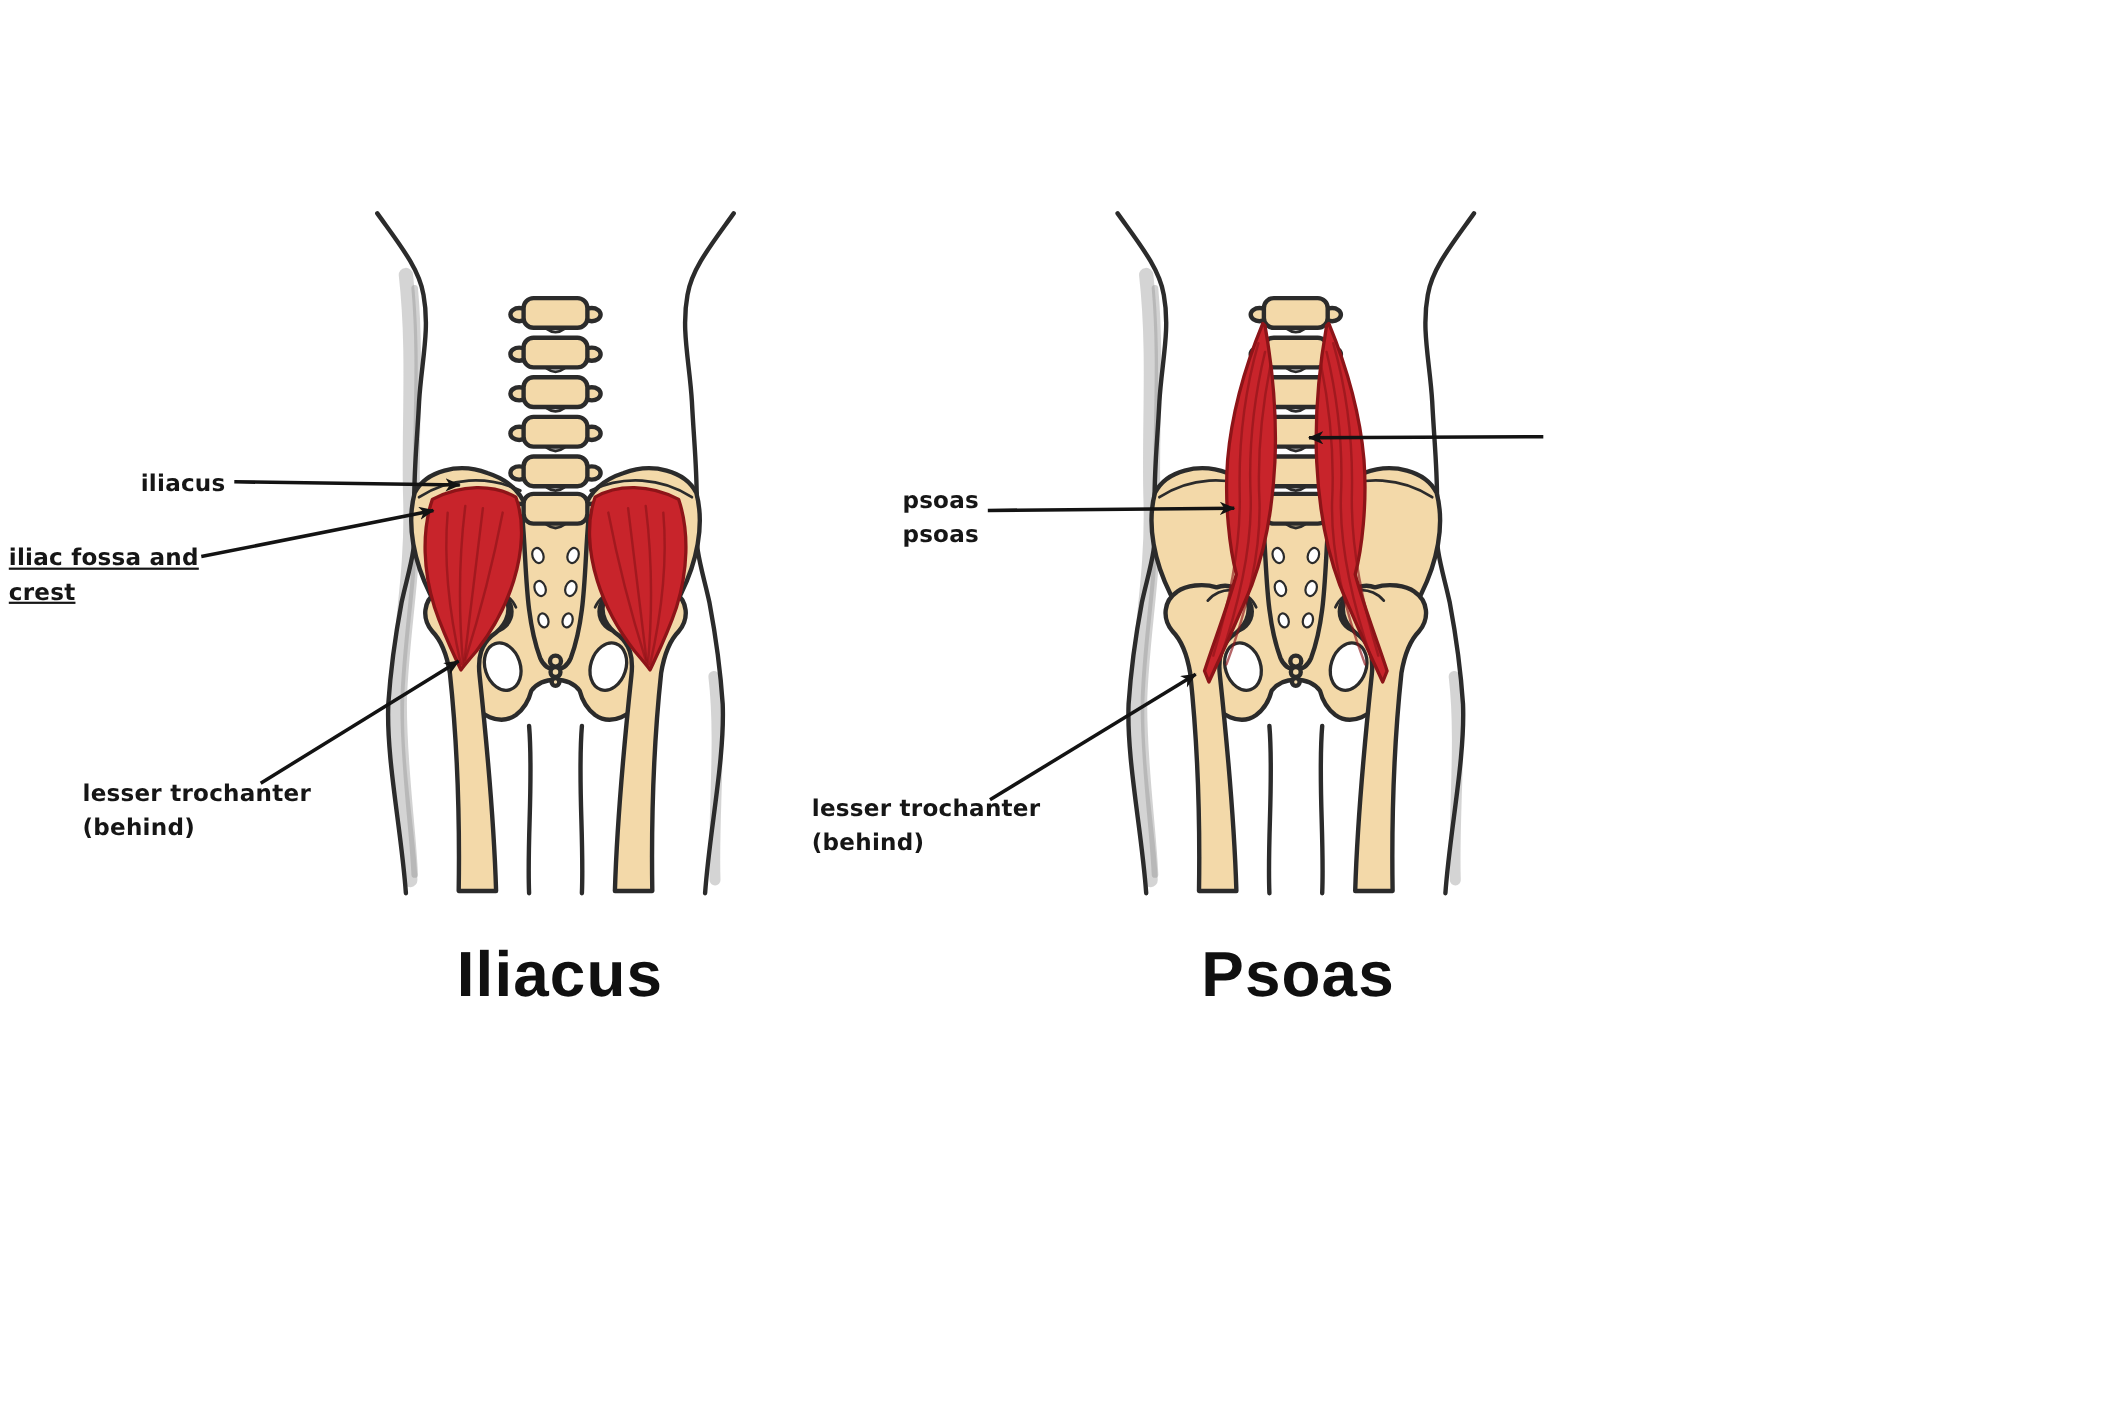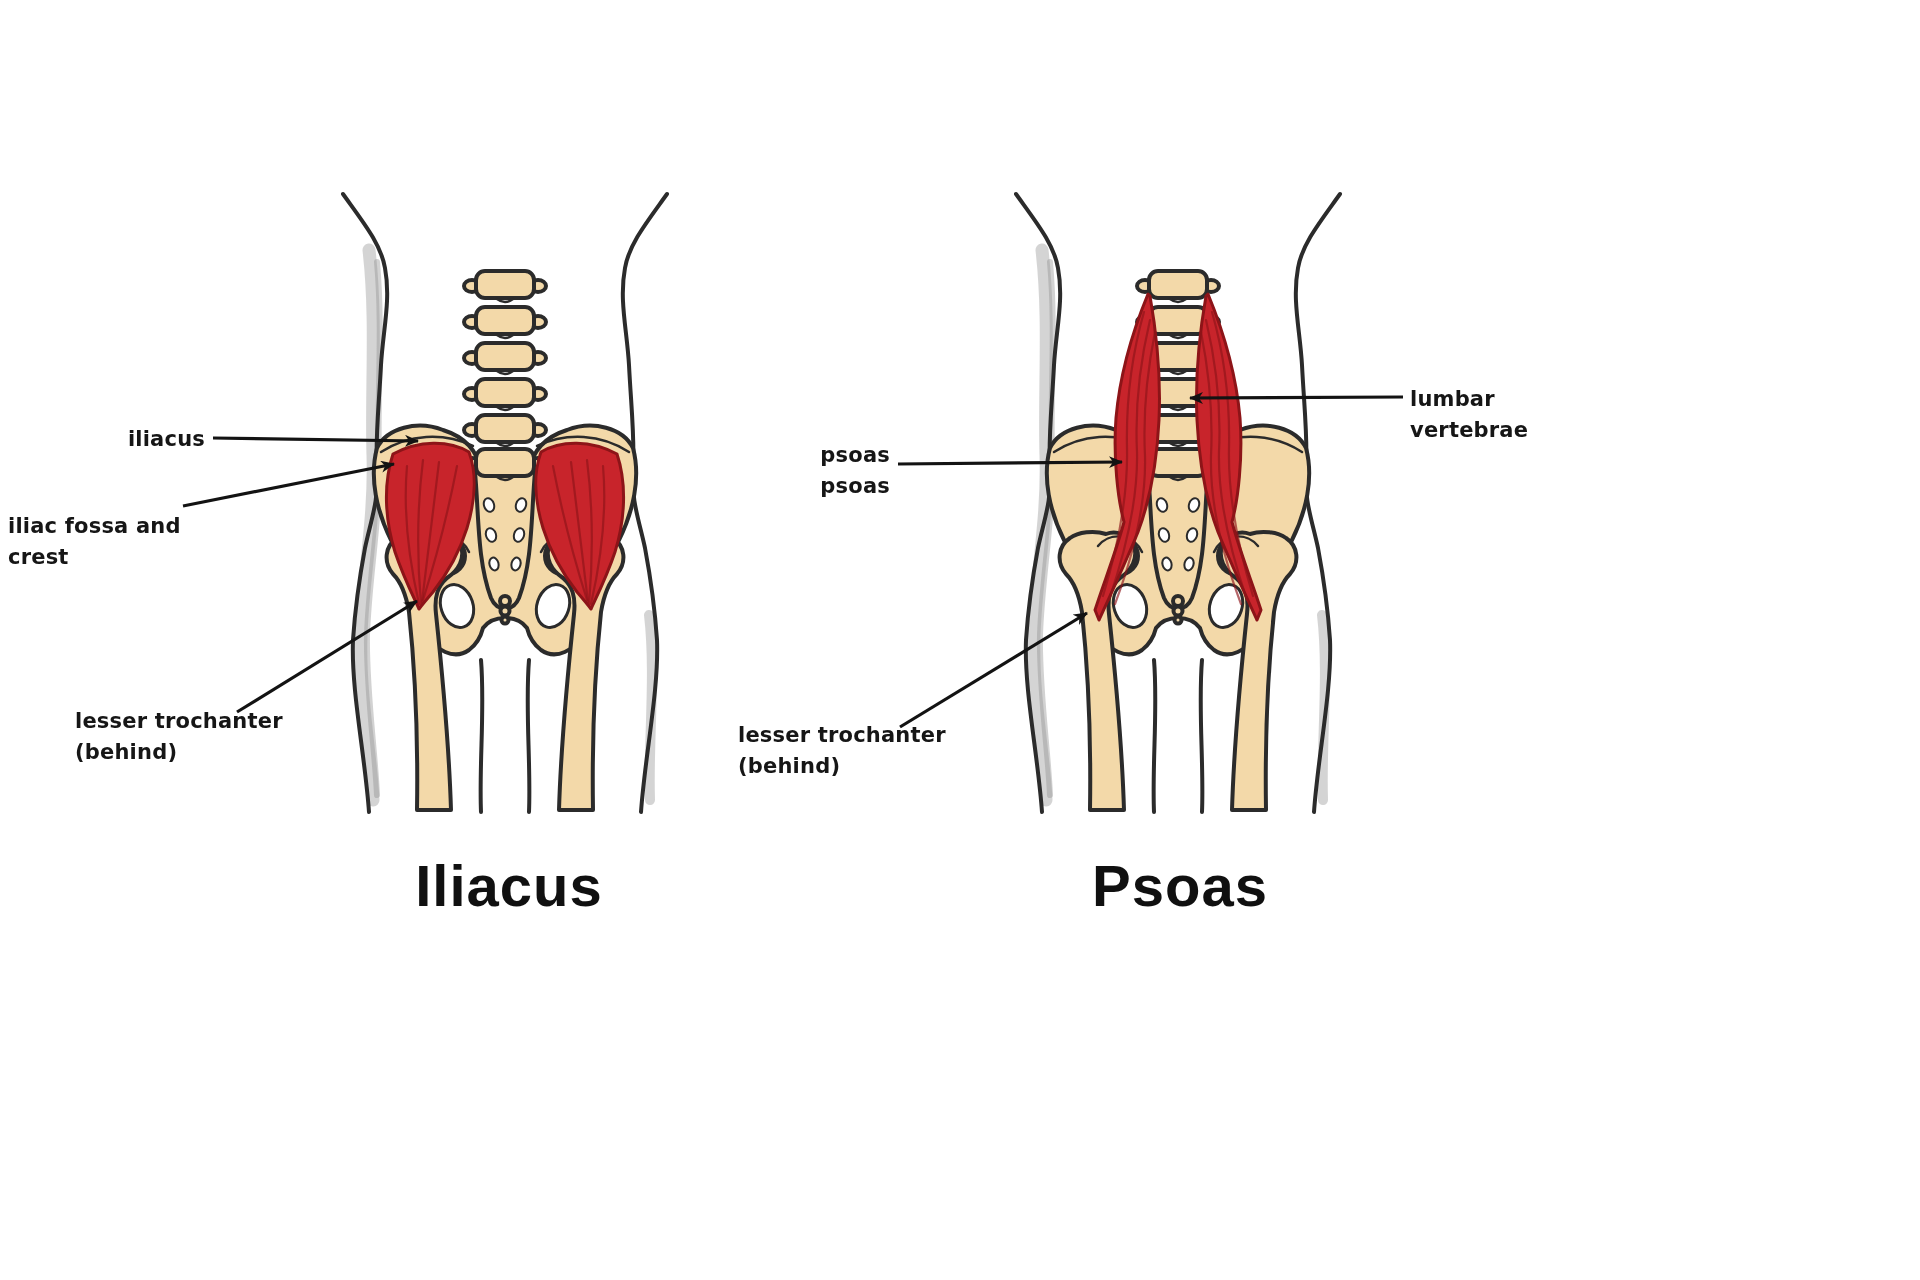--- a/index.html
+++ b/index.html
@@ -120,35 +120,34 @@
     <path class="arrow" d="M 213,438 L 418,441"></path>
     <path class="arrow" d="M 183,506 L 394,464"></path>
     <path class="arrow" d="M 237,712 L 417,601"></path>
     <path class="arrow" d="M 898,464 L 1122,462"></path>
     <path class="arrow" d="M 1403,397 L 1190,398"></path>
     <path class="arrow" d="M 900,727 L 1087,613"></path>
   </svg>
 
   <div class="anno alignr" style="left:60px;top:424px;width:145px;">iliacus</div>
 
-  <div class="anno" style="left:8px;top:511px;width:190px;">iliac fossa and crest</div>
+  <div class="anno" style="left:8px;top:492px;width:190px;text-decoration:underline;">iliac fossa and crest</div>
 
   <div class="anno" style="left:75px;top:706px;width:220px;">
     <span style="display:block">lesser trochanter</span>
     <span style="display:block">(behind)</span>
   </div>
 
   <div class="fig-title" style="left:329px;top:852px;width:360px;">Iliacus</div>
 
   <div class="anno alignr" style="left:790px;top:440px;width:100px;">
     <span style="display:block">psoas</span>
     <span style="display:block">psoas</span>
   </div>
 
-  <div class="anno" style="left:1410px;top:384px;width:200px;">lumbar vertebrae</div>
 
   <div class="anno" style="left:738px;top:720px;width:220px;">
     <span style="display:block">lesser trochanter</span>
     <span style="display:block">(behind)</span>
   </div>
 
   <div class="fig-title" style="left:1000px;top:852px;width:360px;">Psoas</div>
 
 </div>
 

